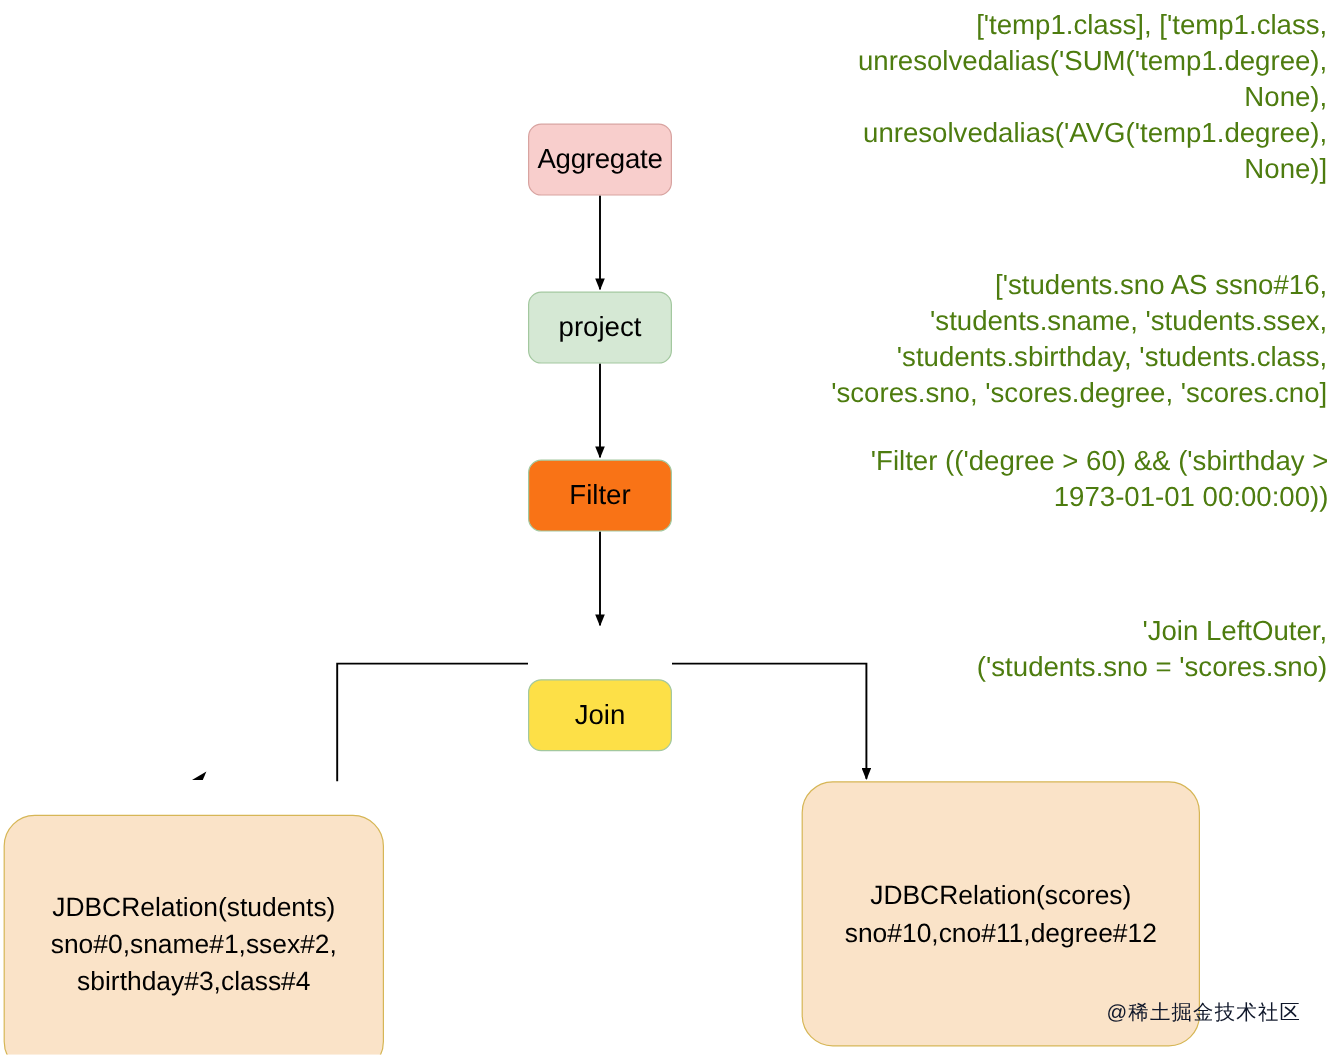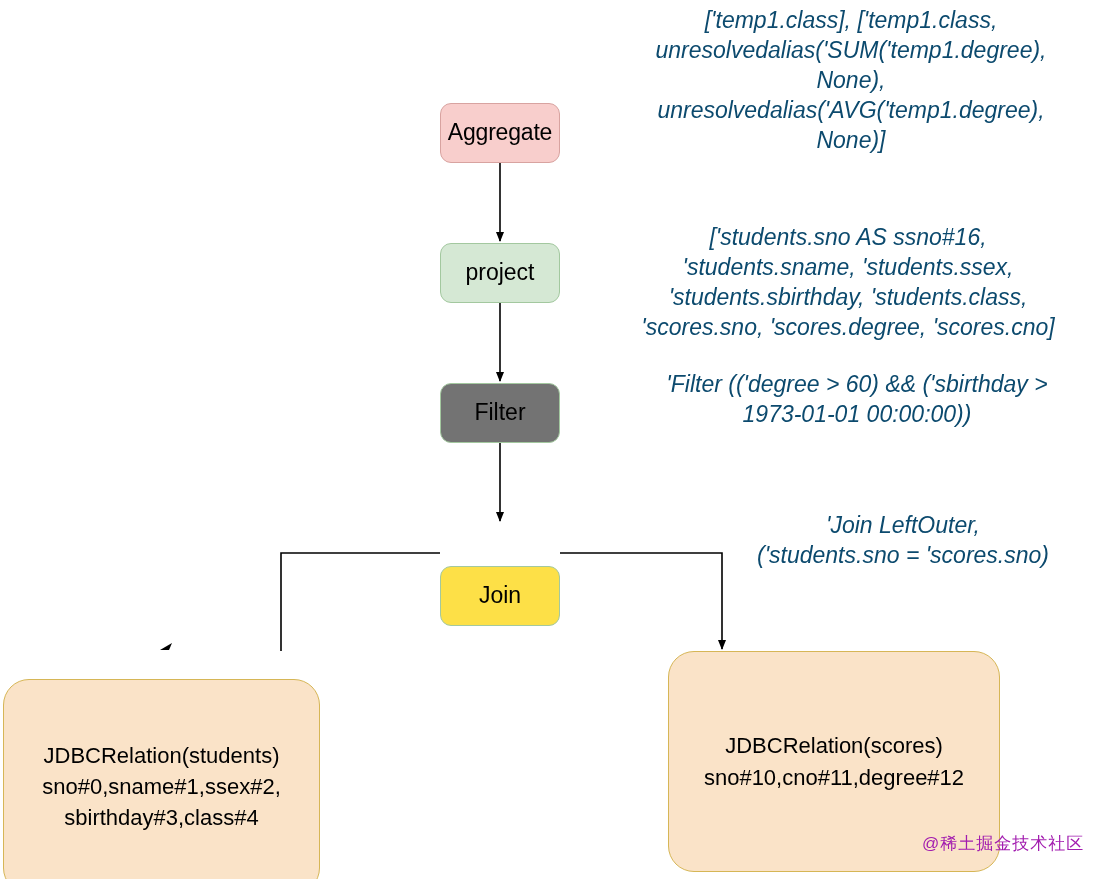--- a/index.html
+++ b/index.html
@@ -65,21 +65,21 @@
     width: 120px;
     height: 60px;
     background: #d5e8d4;
     border-color: #a3c89f;
   }
   .node-filter {
     left: 440px;
     top: 383px;
     width: 120px;
     height: 60px;
-    background: #737373;
+    background: #f97316;
     border-color: #a3c89f;
   }
   .node-join {
     left: 440px;
     top: 523px;
     width: 120px;
     height: 60px;
     background: #fde047;
     border-color: #a3c89f;
     margin-top: 43px;
@@ -103,26 +103,25 @@
   .node-scores {
     left: 668px;
     top: 651px;
     width: 332px;
     height: 221px;
   }
 
   
   .annot {
     position: absolute;
-    text-align: center;
+    text-align: right;
     font-size: 23px;
     line-height: 1.30;
     white-space: pre-line;
-    color: #0c4a6e;
-    font-style: italic;
+    color: #4d7c0f;
   }
   .annot-aggregate {
     left: 596px;
     top: 6px;
     width: 510px;
   }
   .annot-project {
     left: 590px;
     top: 223px;
     width: 516px;
@@ -137,21 +136,21 @@
     top: 511px;
     width: 406px;
   }
 
   
   .watermark {
     position: absolute;
     left: 922px;
     top: 832px;
     font-size: 17px;
-    color: #a21caf;
+    color: #0f172a;
     letter-spacing: 1px;
     white-space: nowrap;
   }
 </style>
 </head>
 <body>
 
 <div id="canvas">
 
   <svg id="edges" viewBox="0 0 1106 879" width="1106" height="879" xmlns="http://www.w3.org/2000/svg">

